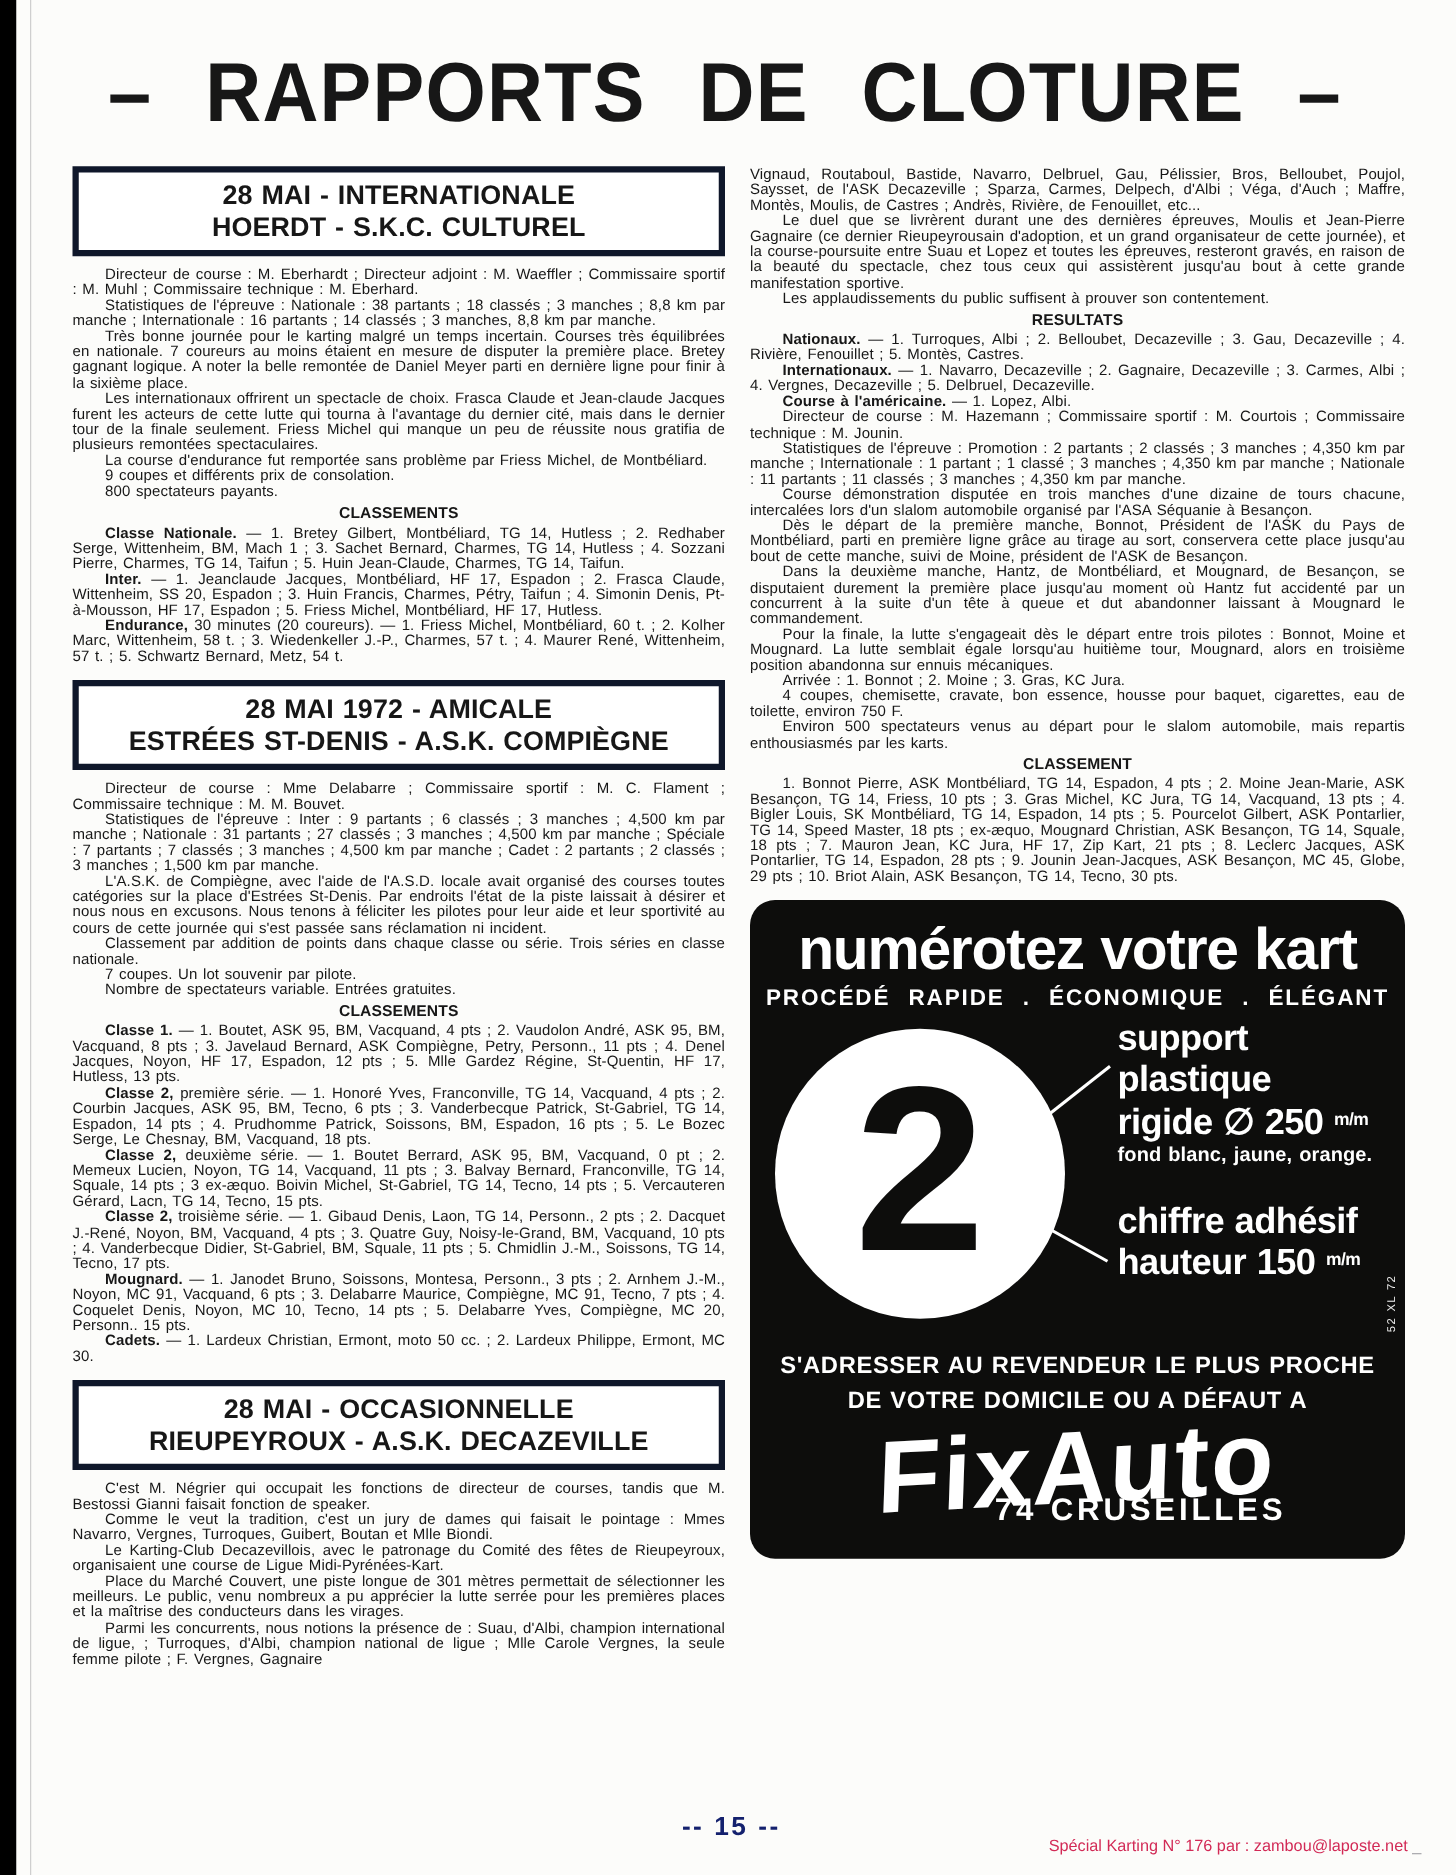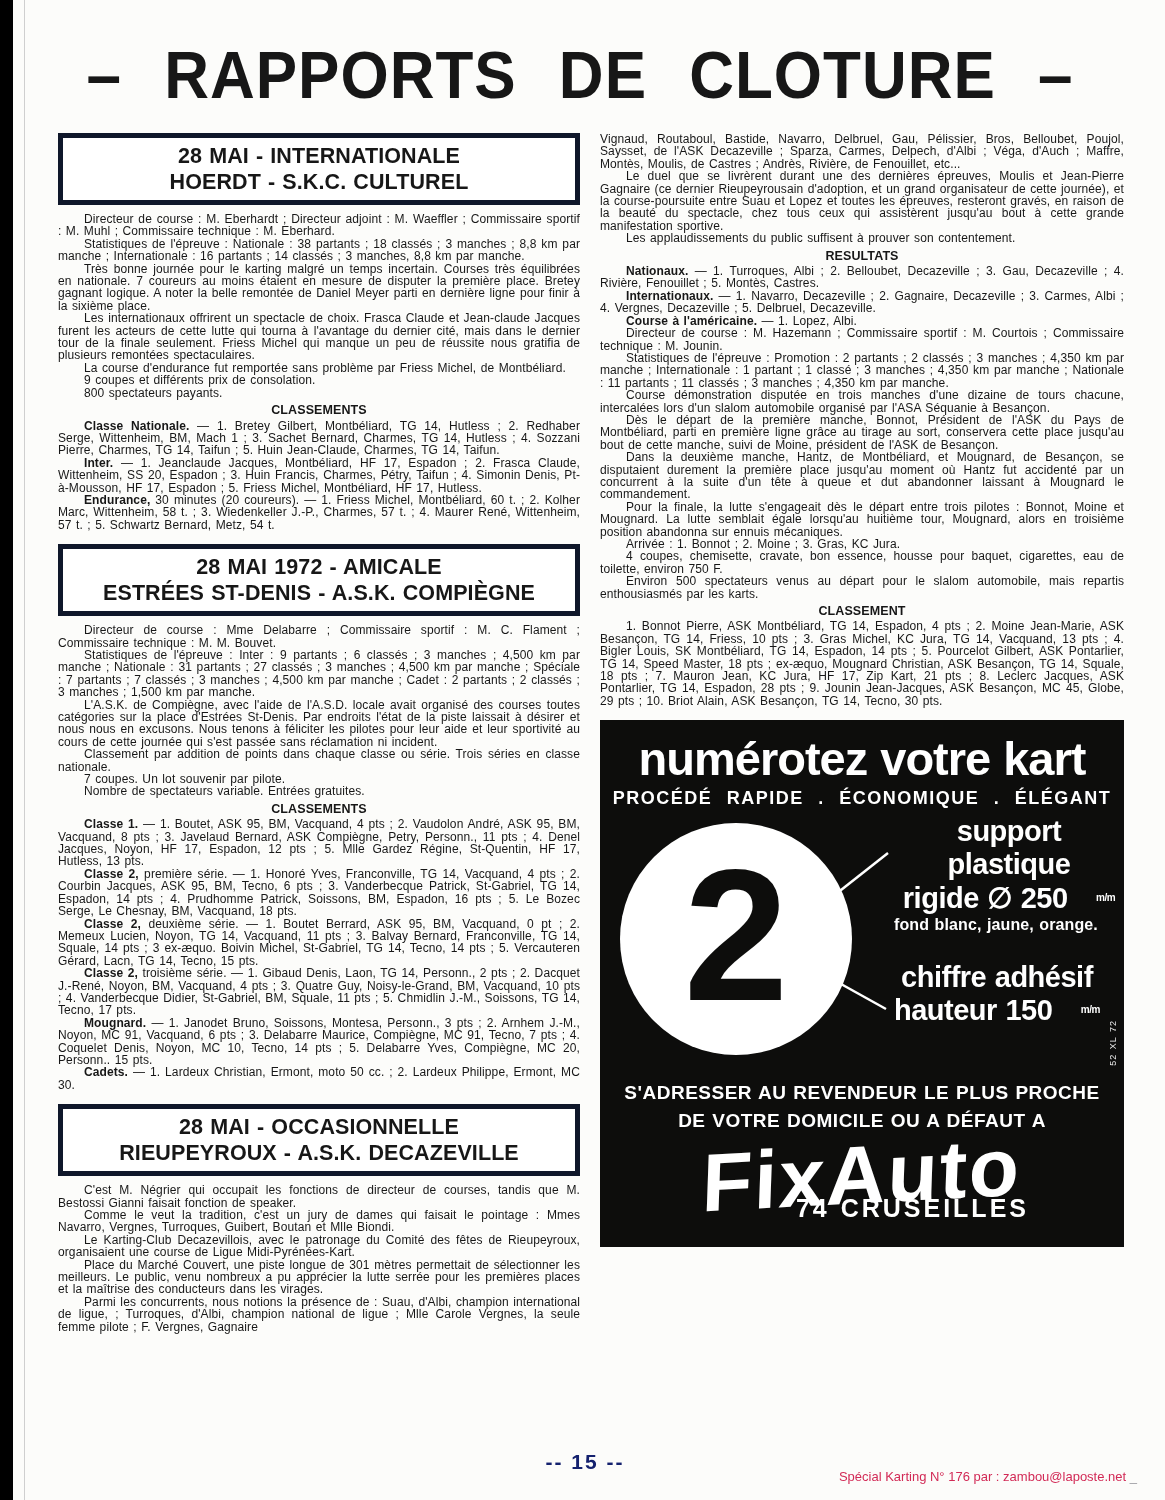--- a/index.html
+++ b/index.html
@@ -16,33 +16,33 @@
   .col-right{left:600px;width:524px;}
   .para{margin:0;text-indent:26px;}
   .para.no-indent{text-indent:0;}
   .hbox{border:5px solid #0f172a;background:#fff;text-align:center;font-weight:700;
         font-size:21.5px;line-height:26px;padding:5px 4px;margin:0 0 8px 0;text-indent:0;}
   .hbox.later{margin-top:13px;}
   .center-head{text-align:center;font-weight:700;font-size:12.5px;margin:5px 0 3px;text-indent:0;}
   .para b{font-weight:700;}
   
   .ad{margin-top:13px;background:#0d0d0c;color:#fff;height:527px;position:relative;
-      overflow:hidden;text-align:left;text-indent:0;}
+      overflow:hidden;text-align:left;text-indent:0;border-radius:20px;}
   .ad-head{font-size:47px;font-weight:900;letter-spacing:-1px;text-align:center;
            margin-top:15px;line-height:1;}
   .ad-sub{text-align:center;font-size:18px;font-weight:700;letter-spacing:1.5px;
           word-spacing:8px;margin-top:10px;}
   .ad-mid{position:relative;height:260px;margin-top:12px;}
   .disc{position:absolute;left:20px;top:6px;width:232px;height:232px;background:#fff;
         border-radius:50%;color:#0d0d0c;display:flex;align-items:center;justify-content:center;}
   .disc span{font-size:188px;font-weight:900;line-height:1;margin-top:-8px;}
   .co{position:absolute;left:294px;}
-  .co .big{font-size:29px;font-weight:800;line-height:1.16;letter-spacing:-0.5px;text-align:center;}
+  .co .big{font-size:29px;font-weight:800;line-height:1.16;letter-spacing:-0.5px;}
   .co .small{font-size:16px;font-weight:700;margin-top:3px;}
-  .unit{font-size:10px;vertical-align:7px;font-weight:700;margin-left:20px;}
+  .unit{font-size:14px;vertical-align:7px;font-weight:700;}
   #co1{top:-2px;} #co2{top:144px;}
   .callout-svg{position:absolute;left:0;top:0;width:524px;height:260px;}
   .ad-contact{text-align:center;font-size:19px;font-weight:800;line-height:1.5;
               margin-top:2px;letter-spacing:0.5px;}
   .brand-wrap{text-align:center;margin-top:0px;}
   .brand{display:inline-block;font-size:82px;font-weight:900;line-height:0.95;
          letter-spacing:2px;transform:rotate(-3deg) skewX(-5deg);}
   .brand-city{text-align:right;padding-right:95px;font-size:25px;font-weight:800;
               letter-spacing:3px;margin-top:-12px;}
   .side-code{position:absolute;right:5px;top:300px;writing-mode:vertical-rl;

